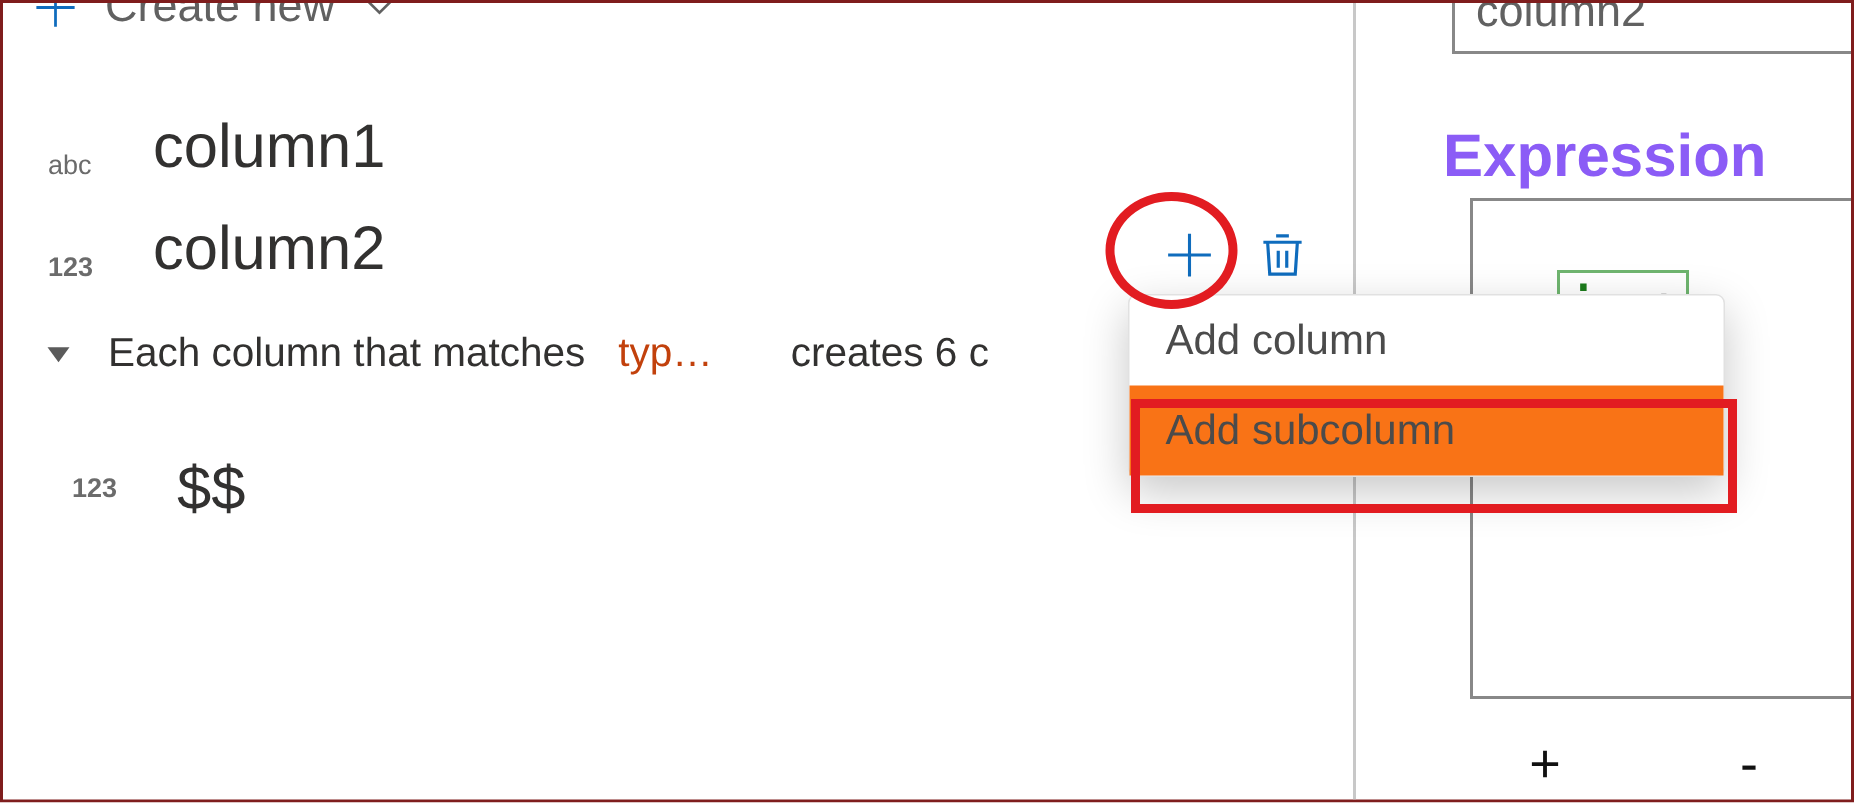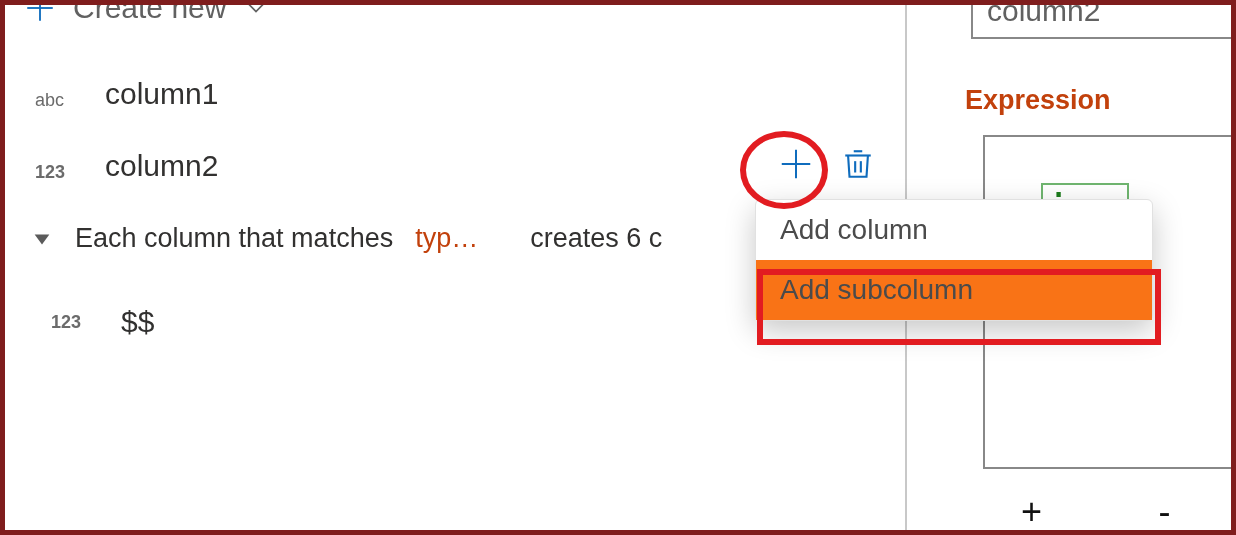--- a/index.html
+++ b/index.html
@@ -7,21 +7,21 @@
     padding: 0;
     font-family: "Segoe UI", -apple-system, BlinkMacSystemFont, sans-serif;
     font-size: 28px;
     color: #323130;
     background: #fff;
   }
   .frame {
     box-sizing: border-box;
     width: 1236px;
     height: 535px;
-    border: 5px solid #7f1d1d;
+    border: 2px solid #7f1d1d;
     position: relative;
     overflow: hidden;
   }
   .left-panel {
     position: absolute;
     left: 0;
     top: 0;
     width: 900px;
     height: 100%;
     border-right: 2px solid #c8c8c8;
@@ -59,21 +59,21 @@
   .row1 { top: 72px; }
   .row2 { top: 140px; }
   .type-badge {
     font-size: 18px;
     color: #6b6b6b;
     width: 44px;
     text-align: left;
     font-weight: 500;
   }
   .type-badge-num { font-weight: 700; }
-  .col-name { font-size: 30px; color: #323130; }
+  .col-name { font-size: 41px; color: #323130; }
   .row-tools {
     margin-left: auto;
     display: flex;
     align-items: center;
     gap: 26px;
   }
   .icon-btn { cursor: pointer; color: #0F6CBD; }
   .icon-btn svg { display:block; }
   .trash { color:#0F6CBD; }
 
@@ -154,23 +154,23 @@
     display:flex;
     align-items:center;
     font-size: 30px;
     color:#616161;
     background:#fff;
   }
   .expr-label {
     position:absolute;
     top: 80px;
     left: 60px;
-    font-size: 27px;
+    font-size: 40px;
     font-weight: 600;
-    color:#c2410c;
+    color:#8b5cf6;
   }
   .expr-box {
     position:absolute;
     top: 130px;
     left: 78px;
     right: -4px;
     height: 330px;
     border: 2px solid #888;
     background:#fff;
     overflow:hidden;

